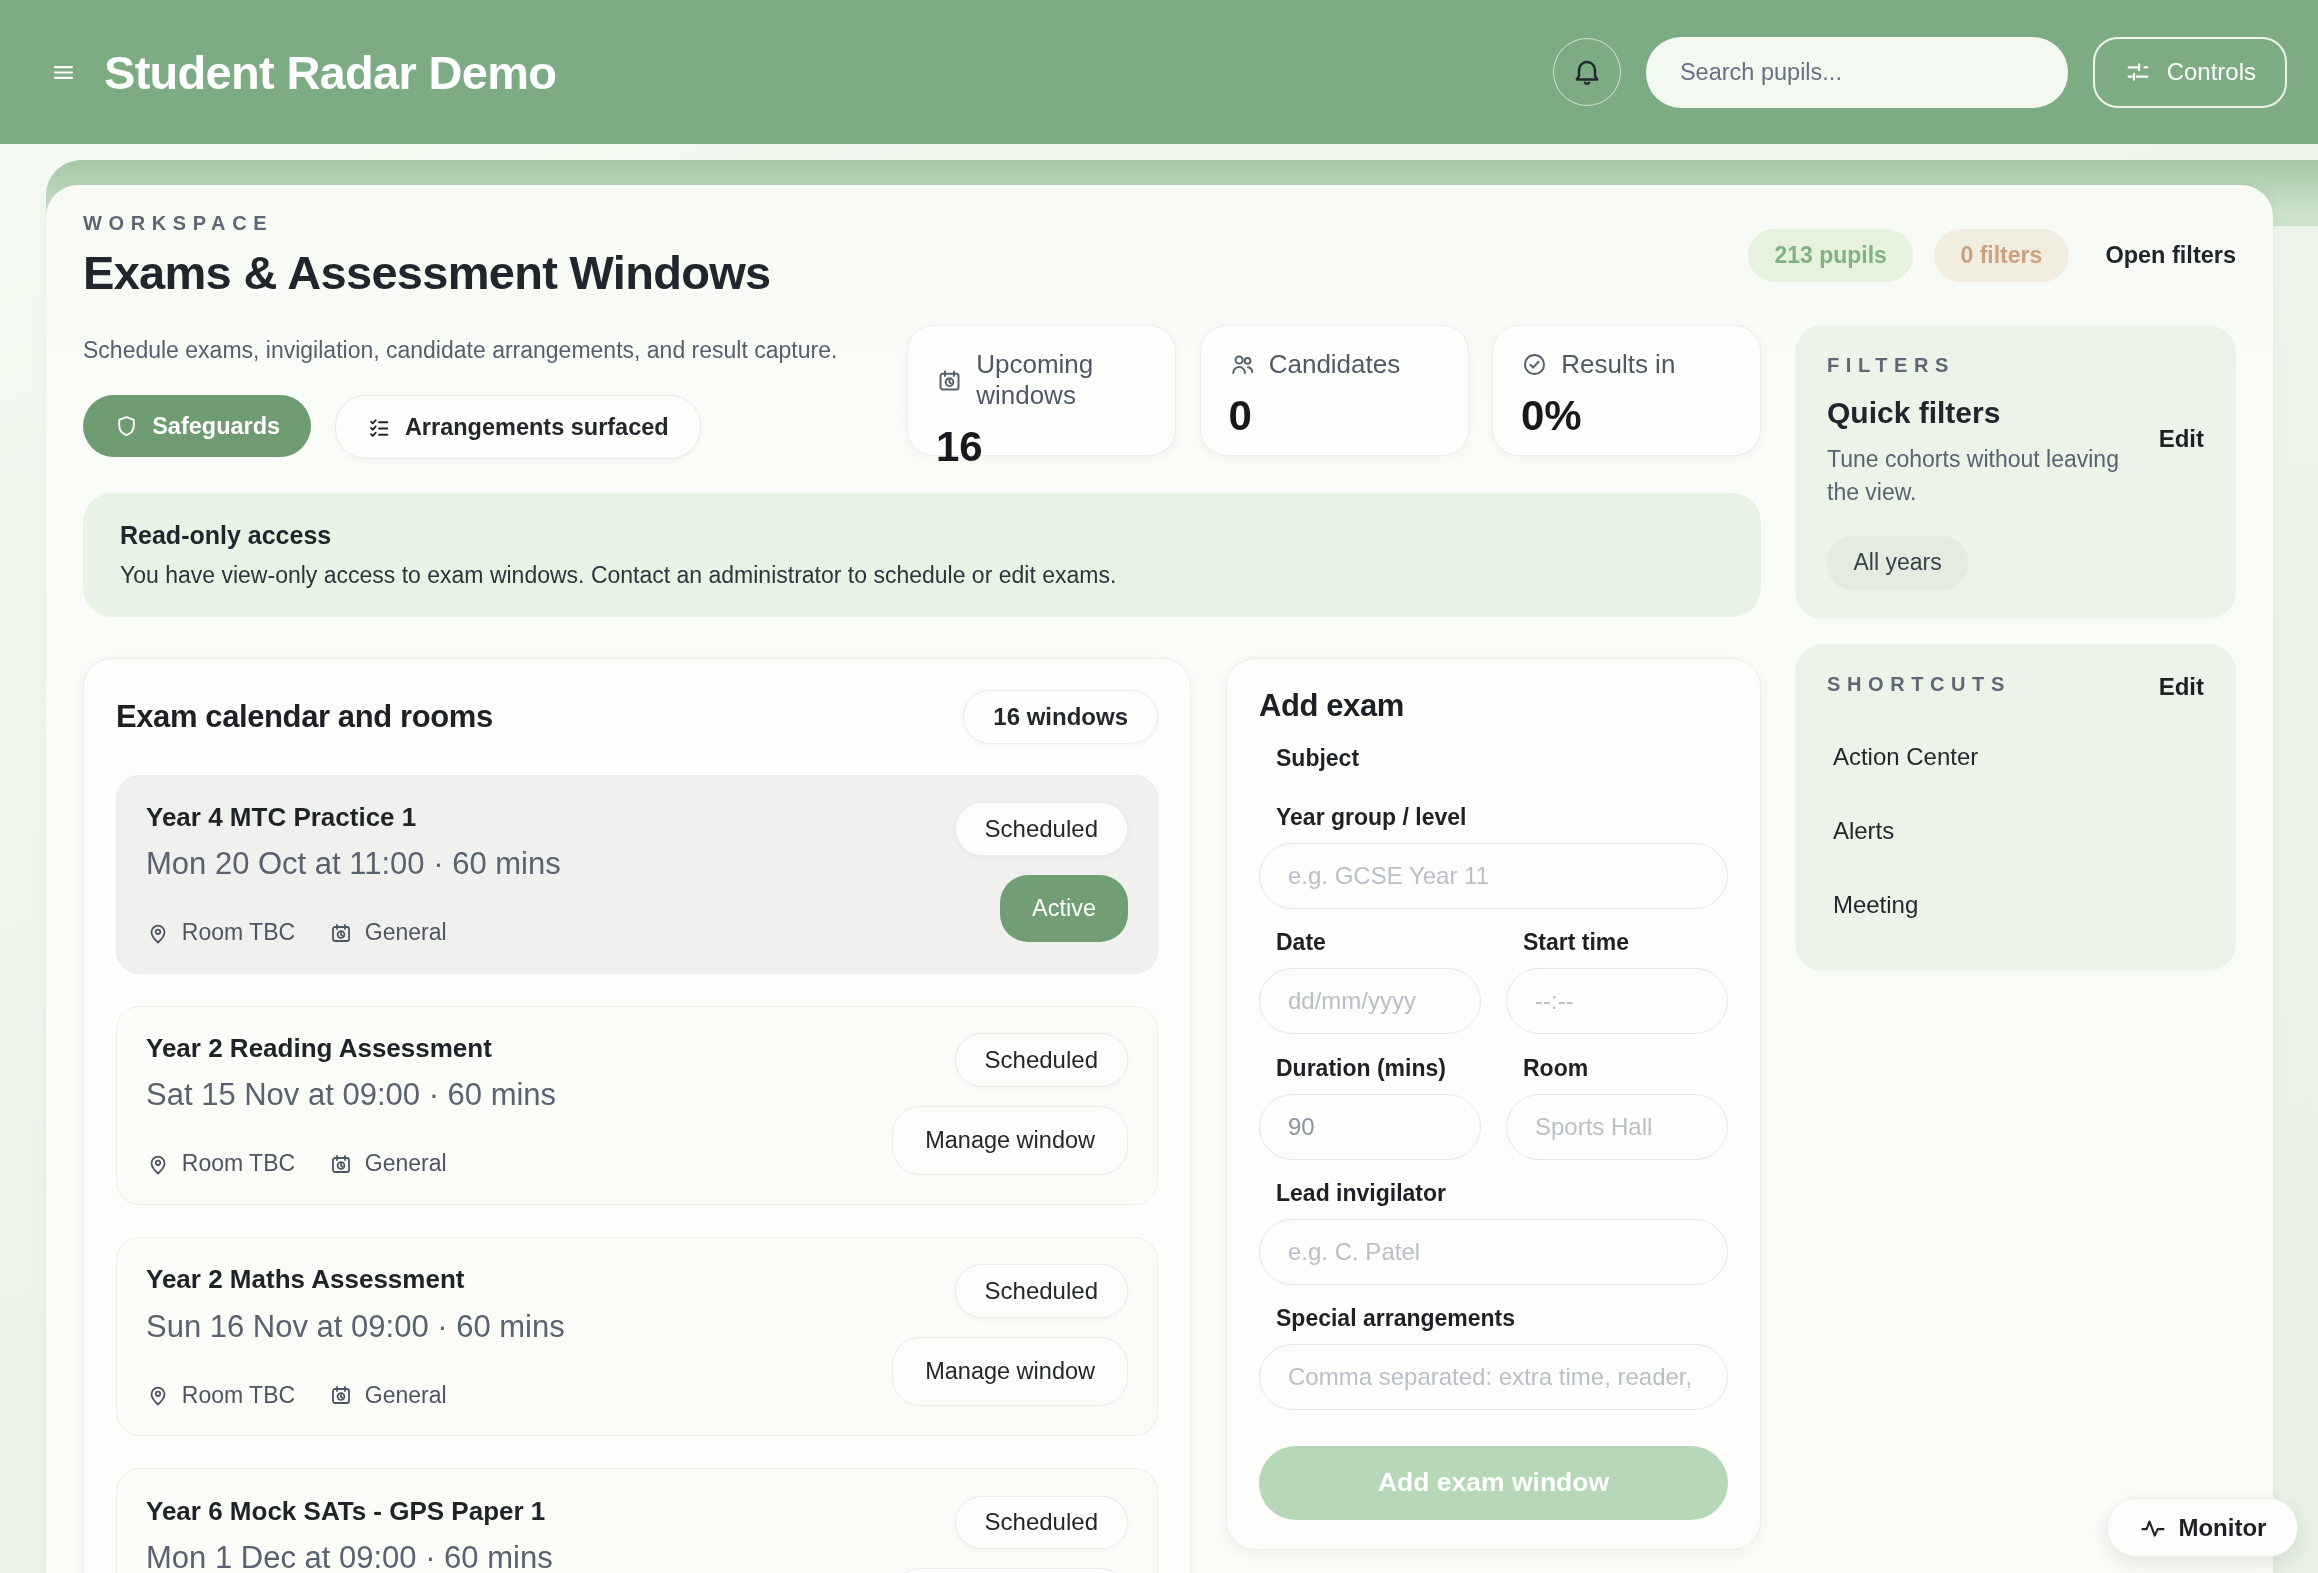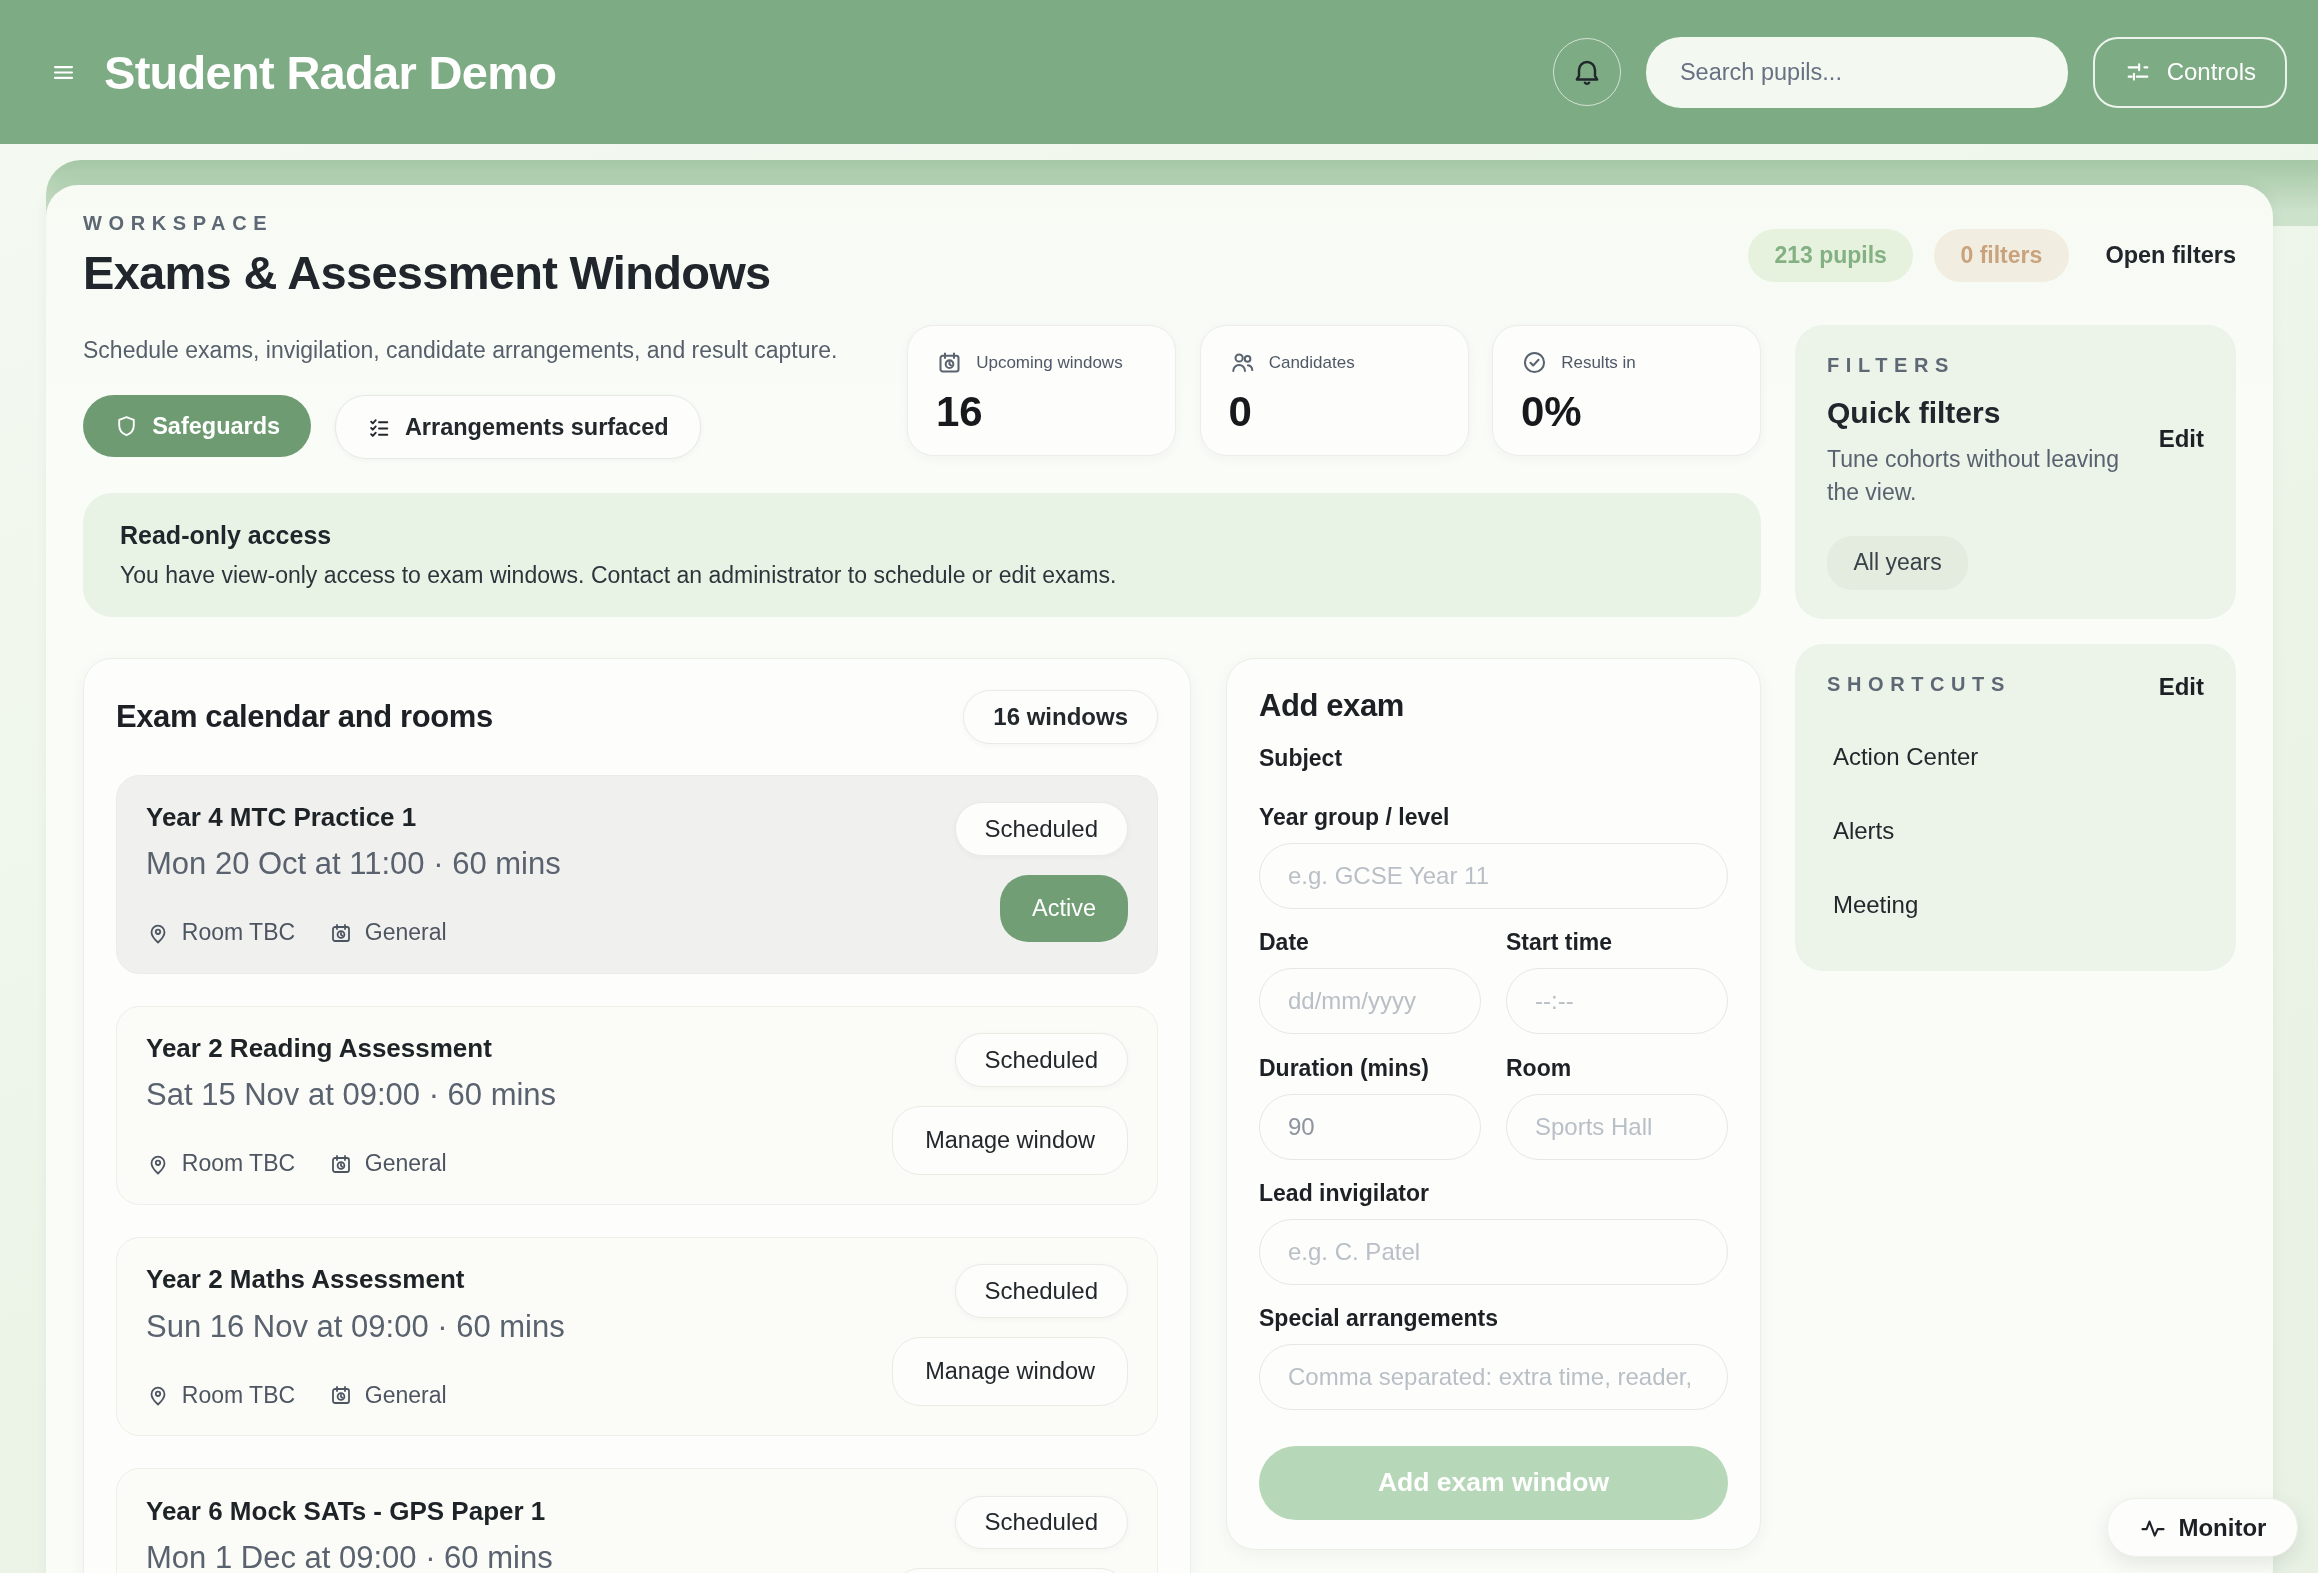--- a/index.html
+++ b/index.html
@@ -50,21 +50,21 @@
   .intro-band{display:flex;gap:37px;align-items:flex-start;}
   .intro-left{width:787px;flex:none;padding-top:10.3px;}
   .intro-desc{font-size:23px;color:#565f6b;line-height:1.35;}
   .chip-row{display:flex;gap:23.5px;margin-top:29px;}
   .chip{display:inline-flex;align-items:center;gap:13.2px;height:62px;padding:0 31px;border-radius:31px;font-size:23.5px;font-weight:bold;white-space:nowrap;}
   .chip.solid{background:#6e9b72;color:#fff;}
   .chip.outline{background:#fdfdfb;color:#23282d;border:1.5px solid #e7eae4;box-shadow:0 1.5px 5.9px rgba(40,60,40,.04);}
   .chip .ic{font-size:25px;}
   .stats-row{display:flex;gap:23.5px;flex:1;}
   .stat-card{flex:1;background:#fdfdfc;border:1.5px solid #ecede8;border-radius:26.5px;padding:23.5px 28px;box-shadow:0 2.9px 10.3px rgba(40,60,40,.04);height:131px;box-sizing:border-box;}
-  .stat-top{display:flex;align-items:center;gap:13.2px;color:#4f5966;font-size:17px;}
+  .stat-top{display:flex;align-items:center;gap:13.2px;color:#4f5966;font-size:26px;}
   .stat-top .ic{font-size:27px;color:#59636f;}
   .stat-value{font-size:42px;font-weight:bold;color:#17191c;margin-top:11.8px;}
 
   
   .notice{margin-top:34px;background:#e9f3e5;border-radius:29px;padding:28px 37px;}
   .notice-title{font-size:25px;font-weight:bold;color:#20262b;}
   .notice-body{font-size:23px;color:#2d343b;margin-top:11.8px;}
 
   
   .panels-row{display:flex;gap:35px;margin-top:41px;align-items:flex-start;}
@@ -85,21 +85,21 @@
   .status-pill{font-size:24px;color:#23282c;background:#fdfdfc;border:1.5px solid #e9ebe5;border-radius:31px;padding:11.8px 29px;box-shadow:0 1.5px 5.9px rgba(40,60,40,.04);}
   .exam-action{font-size:23.5px;font-family:inherit;border-radius:28px;padding:20px 32px;cursor:pointer;}
   .exam-action.primary{background:#719e75;color:#fff;border:none;}
   .exam-action.secondary{background:#fdfdfc;color:#23282c;border:1.5px solid #e9ebe5;}
 
   
   .add-panel{width:535px;flex:none;padding:29px 32px 29px 32px;box-sizing:border-box;}
   .form-grid{display:grid;grid-template-columns:1fr 1fr;column-gap:25px;margin-top:20.6px;}
   .field{margin-bottom:20.6px;}
   .field.full{grid-column:1 / span 2;}
-  .field-label{font-size:23px;font-weight:bold;color:#1d2125;margin-bottom:11.8px;}
+  .field-label{font-size:23px;font-weight:bold;color:#1d2125;margin-bottom:11.8px;margin-left:17px;}
   .field input{width:100%;box-sizing:border-box;height:66px;border-radius:33px;border:1.5px solid #e6e9e2;background:#fdfdfc;padding:0 28px;font-size:24px;font-family:inherit;color:#8d959f;outline:none;}
   .field input::placeholder{color:#b9bfc6;}
   .submit-btn{width:100%;height:74px;border:none;border-radius:37px;background:#b7d7b9;color:#fff;font-size:26.5px;font-weight:bold;font-family:inherit;margin-top:14.7px;cursor:pointer;}
 
   
   .side-panel{background:#ecf4e9;border-radius:28px;padding:29px 32px;}
   .side-head{display:flex;align-items:flex-start;justify-content:space-between;}
   .qf-title{font-size:30px;font-weight:bold;color:#20262b;margin-top:19px;}
   .qf-desc{font-size:23px;color:#59626e;line-height:1.45;margin-top:13.2px;width:316px;}
   .edit-link{font-size:24px;font-weight:bold;color:#1d2125;cursor:pointer;}

